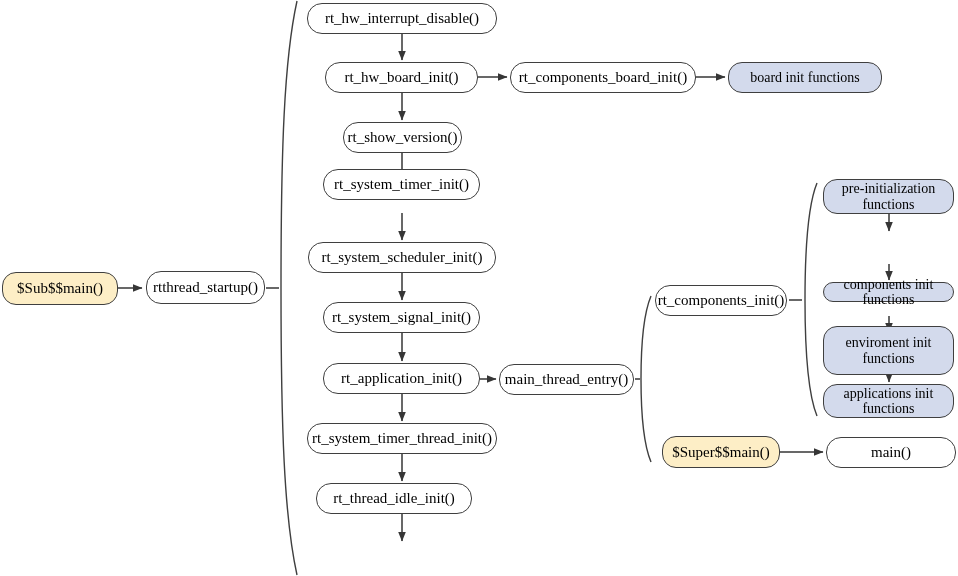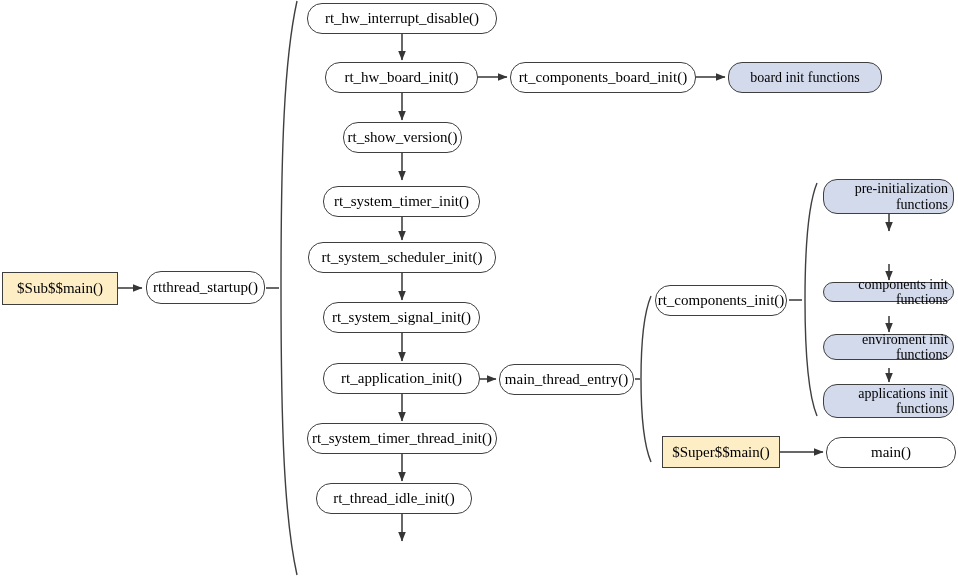--- a/index.html
+++ b/index.html
@@ -19,25 +19,25 @@
   .connectors .brace{stroke:var(--border,#3f3f3f);stroke-width:1.4;fill:none;}
   .connectors .head{fill:var(--arrow,#3a3a3a);stroke:none;}
   .node{
     position:absolute;
     box-sizing:border-box;
     display:flex;align-items:center;justify-content:center;
     border:1.4px solid var(--border,#3f3f3f);
     background:var(--node-fill,#ffffff);
     font-size:15px;line-height:1.1;
     white-space:nowrap;
-    text-align:right;
+    text-align:center;
   }
   .round{border-radius:15px;}
   .rect{border-radius:0;}
-  .tan{background:var(--highlight-fill,#fdeec6);}
+  .tan{background:var(--highlight-fill,#fdeec6);border-radius:14px;}
   .module{
     background:var(--module-fill,#d3daec);
     border-radius:14px;
     white-space:normal;
     font-size:14px;
     padding:1px 5px;
   }
   .module.oneline{white-space:nowrap;}
 </style>
 </head>
@@ -85,31 +85,31 @@
   </svg>
 
   <div class="node rect tan" style="left:2px;top:272px;width:116px;height:33px">$Sub$$main()</div>
   <div class="node round" style="left:146px;top:271px;width:119px;height:33px">rtthread_startup()</div>
 
   <div class="node round" style="left:307px;top:3px;width:190px;height:31px">rt_hw_interrupt_disable()</div>
   <div class="node round" style="left:325px;top:62px;width:153px;height:31px">rt_hw_board_init()</div>
   <div class="node round" style="left:510px;top:62px;width:186px;height:31px">rt_components_board_init()</div>
   <div class="node module oneline" style="left:728px;top:62px;width:154px;height:31px">board init functions</div>
   <div class="node round" style="left:343px;top:122px;width:119px;height:31px">rt_show_version()</div>
-  <div class="node round" style="left:323px;top:186px;width:157px;height:31px">rt_system_timer_init()</div>
+  <div class="node round" style="left:323px;top:169px;width:157px;height:31px">rt_system_timer_init()</div>
   <div class="node round" style="left:308px;top:242px;width:188px;height:31px">rt_system_scheduler_init()</div>
   <div class="node round" style="left:323px;top:302px;width:157px;height:31px">rt_system_signal_init()</div>
   <div class="node round" style="left:323px;top:363px;width:157px;height:31px">rt_application_init()</div>
   <div class="node round" style="left:307px;top:423px;width:190px;height:31px">rt_system_timer_thread_init()</div>
   <div class="node round" style="left:316px;top:483px;width:156px;height:31px">rt_thread_idle_init()</div>
 
   <div class="node round" style="left:499px;top:364px;width:135px;height:31px">main_thread_entry()</div>
   <div class="node round" style="left:655px;top:285px;width:132px;height:31px">rt_components_init()</div>
 
   <div class="node module" style="left:823px;top:179px;width:131px;height:35px">pre-initialization functions</div>
   <div class="node module" style="left:823px;top:282px;width:131px;height:20px">components init functions</div>
-  <div class="node module" style="left:823px;top:334px;width:131px;height:26px">enviroment init functions</div>
+  <div class="node module" style="left:823px;top:326px;width:131px;height:49px">enviroment init functions</div>
   <div class="node module" style="left:823px;top:384px;width:131px;height:34px">applications init functions</div>
 
   <div class="node rect tan" style="left:662px;top:436px;width:118px;height:32px">$Super$$main()</div>
   <div class="node round" style="left:826px;top:437px;width:130px;height:31px">main()</div>
 
 </div>
 
 </body></html>

